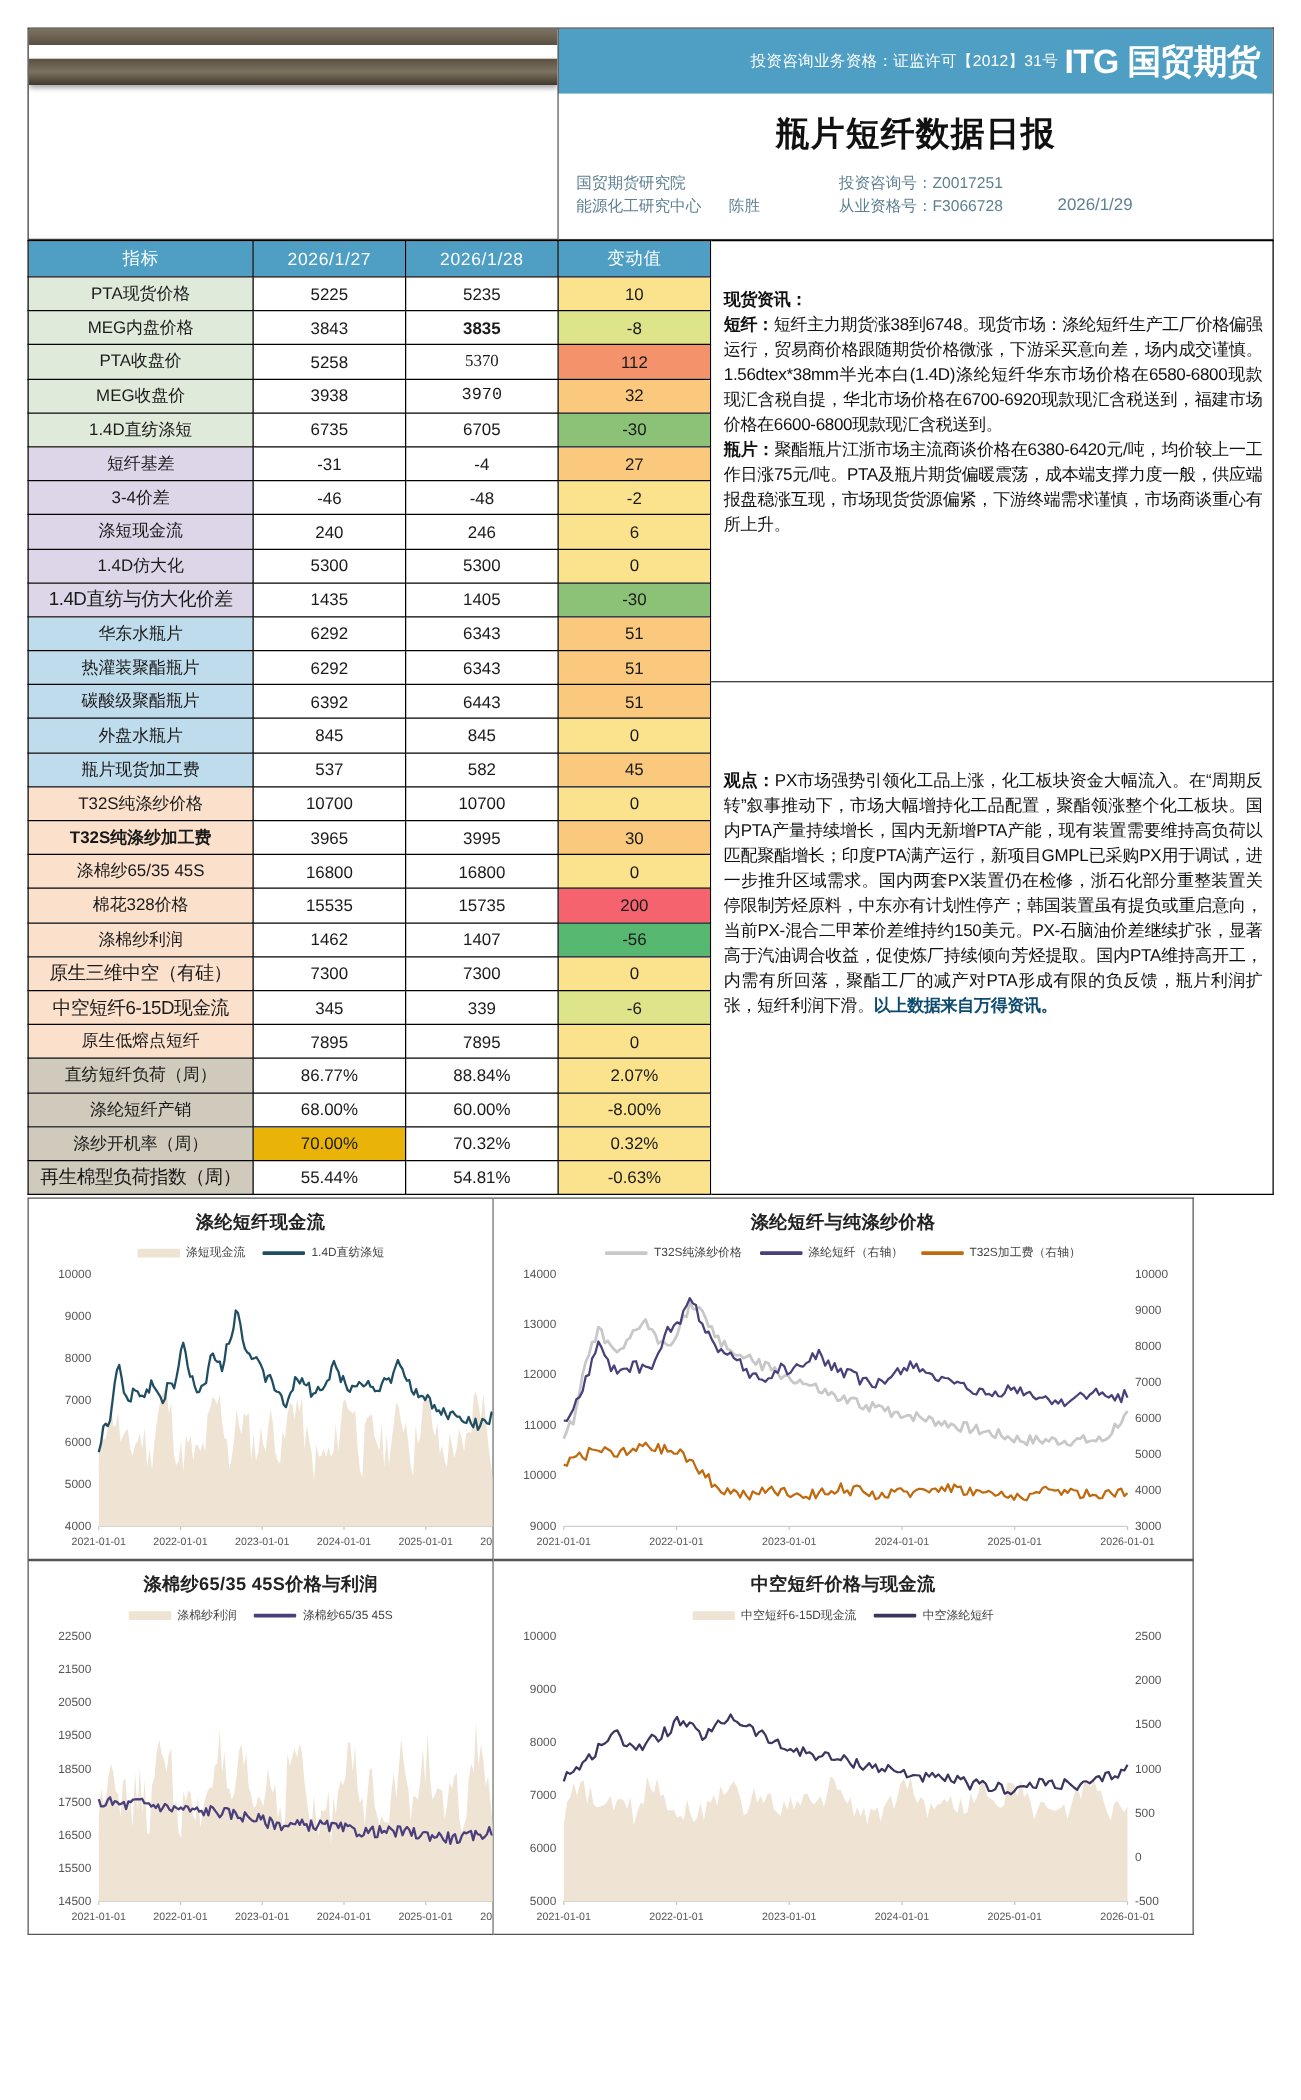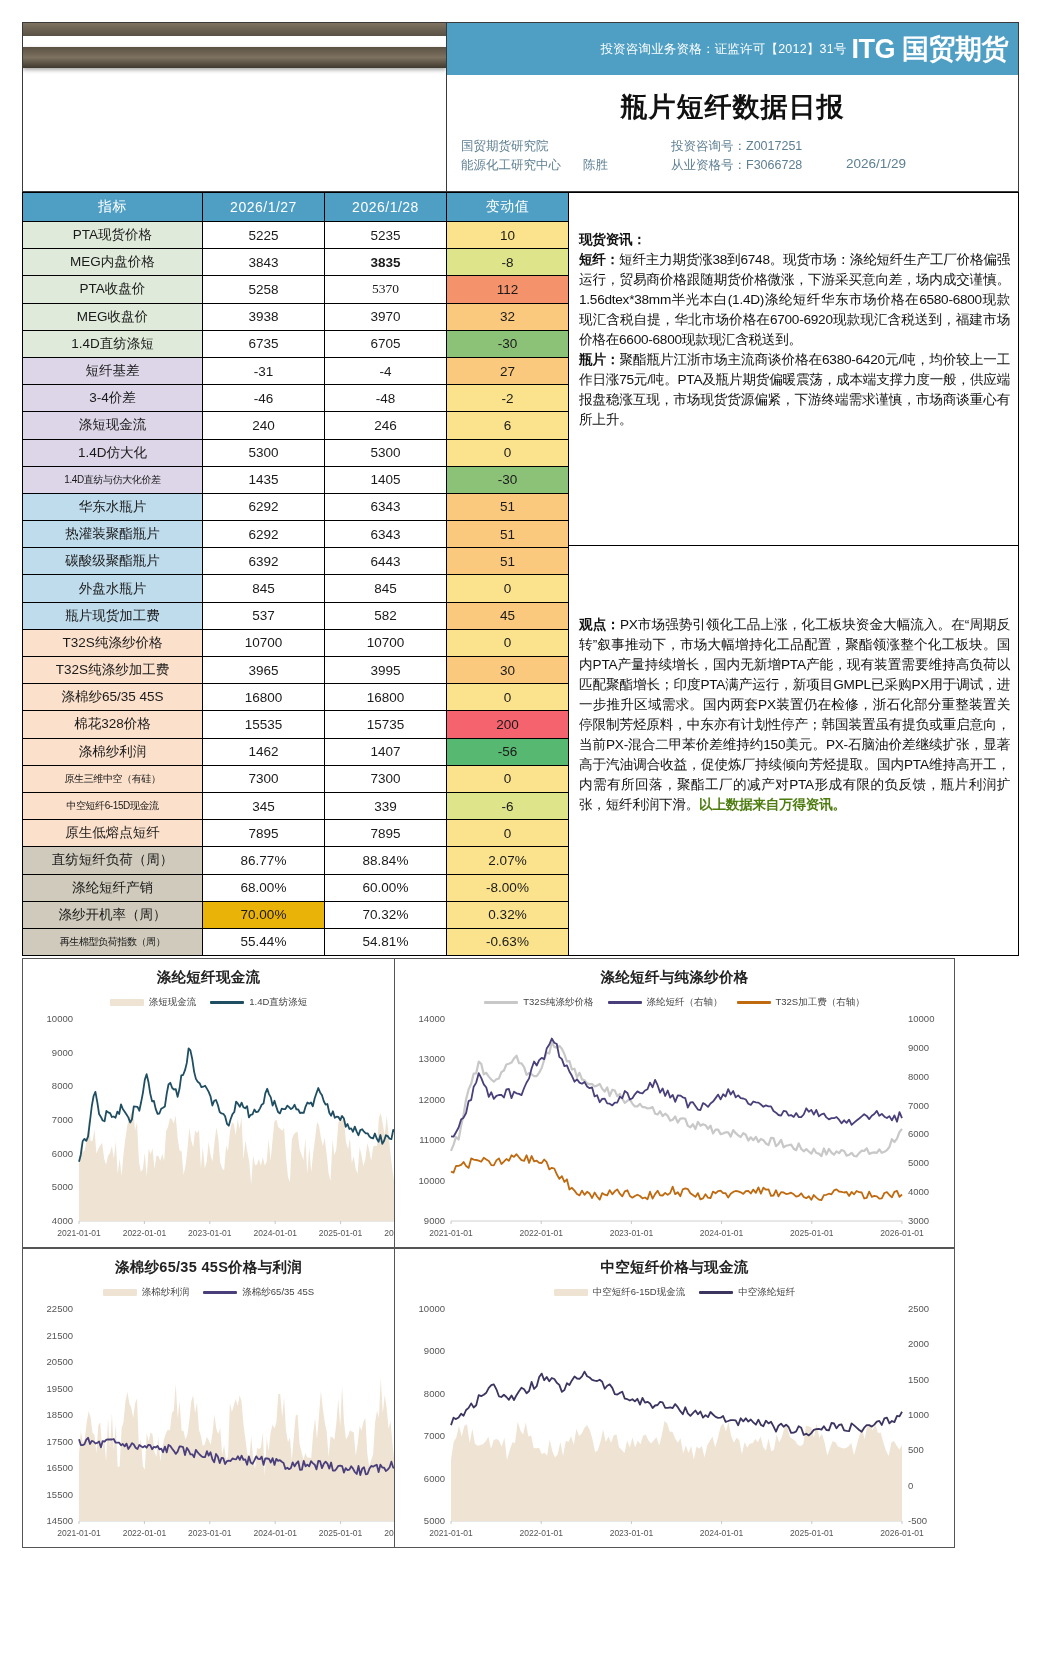--- a/index.html
+++ b/index.html
@@ -64,35 +64,35 @@
     border:1px solid #000; height:27.2px; padding:0 4px;
     font-size:13.5px; text-align:center; vertical-align:middle;
     white-space:nowrap; overflow:hidden;
   }
   table.data th {
     background:#4f9fc4; color:#fff; font-weight:normal;
     font-size:14px; letter-spacing:.5px; height:29px;
   }
   col.c1 { width:180px; } col.c2 { width:122px; } col.c3 { width:122px; } col.c4 { width:122px; }
   td.lbl { font-size:13.5px; }
-  td.lbl.small { font-size:10px; letter-spacing:-.4px; }
+  td.lbl.small { font-size:15px; letter-spacing:-.4px; }
   td.val { background:#ffffff; }
 
   .notes { flex:1; display:flex; flex-direction:column; margin-left:0; }
   .note-box { border:1px solid #000; border-left:none; background:#fff; padding:9px 8px 6px 10px; overflow:hidden; }
   .note-box.b1 { height:354px; }
   .note-box.b2 { flex:1; border-top:none; }
   .note-p {
     font-size:13.6px; line-height:1.47; color:#111;
     text-align:justify; letter-spacing:-.25px; margin:0;
   }
   .note-p b { font-weight:bold; }
   .note-top-pad { height:28px; }
   .note-top-pad2 { height:60px; }
-  .red { color:#4d7c0f; font-weight:bold; }
+  .red { color:#0c4a6e; font-weight:bold; }
 
   
   .charts { margin-top:2px; }
   .chart-row { display:flex; }
   .chart-cell { border:1px solid #555; background:#fff; position:relative; overflow:hidden; }
   .chart-cell.left { width:373px; }
   .chart-cell.right { width:560px; border-left:none; }
   .ch-h { height:290px; }
   .ch-h2 { height:300px; }
   .ch-title { text-align:center; font-size:14.5px; font-weight:bold; color:#222; padding-top:9px; letter-spacing:.3px; }
@@ -165,21 +165,21 @@
           </tr>
           <tr>
             <td class="lbl" style="background: rgb(223, 234, 218);">PTA收盘价</td>
             <td class="val" style="background: rgb(255, 255, 255);">5258</td>
             <td class="val" style="background: rgb(255, 255, 255); font-family: Liberation Serif, serif;">5370</td>
             <td class="val" style="background: rgb(244, 147, 107);">112</td>
           </tr>
           <tr>
             <td class="lbl" style="background: rgb(223, 234, 218);">MEG收盘价</td>
             <td class="val" style="background: rgb(255, 255, 255);">3938</td>
-            <td class="val" style="background: rgb(255, 255, 255);">3970</td>
+            <td class="val" style="background: rgb(255, 255, 255); font-family: Liberation Mono, monospace;">3970</td>
             <td class="val" style="background: rgb(250, 201, 126);">32</td>
           </tr>
           <tr>
             <td class="lbl" style="background: rgb(223, 234, 218);">1.4D直纺涤短</td>
             <td class="val" style="background: rgb(255, 255, 255);">6735</td>
             <td class="val" style="background: rgb(255, 255, 255);">6705</td>
             <td class="val" style="background: rgb(140, 194, 120);">-30</td>
           </tr>
           <tr>
             <td class="lbl" style="background: rgb(221, 214, 232);">短纤基差</td>
@@ -241,21 +241,21 @@
             <td class="val" style="background: rgb(255, 255, 255);">582</td>
             <td class="val" style="background: rgb(250, 201, 126); margin-top: 28px;">45</td>
           </tr>
           <tr>
             <td class="lbl" style="background: rgb(251, 224, 203);">T32S纯涤纱价格</td>
             <td class="val" style="background: rgb(255, 255, 255);">10700</td>
             <td class="val" style="background: rgb(255, 255, 255);">10700</td>
             <td class="val" style="background: rgb(251, 227, 141);">0</td>
           </tr>
           <tr>
-            <td class="lbl" style="background: rgb(251, 224, 203);">T32S纯涤纱加工费</td>
+            <td class="lbl" style="background: rgb(251, 224, 203); font-weight: bold;">T32S纯涤纱加工费</td>
             <td class="val" style="background: rgb(255, 255, 255);">3965</td>
             <td class="val" style="background: rgb(255, 255, 255);">3995</td>
             <td class="val" style="background: rgb(250, 201, 126);">30</td>
           </tr>
           <tr>
             <td class="lbl" style="background: rgb(251, 224, 203);">涤棉纱65/35 45S</td>
             <td class="val" style="background: rgb(255, 255, 255);">16800</td>
             <td class="val" style="background: rgb(255, 255, 255);">16800</td>
             <td class="val" style="background: rgb(251, 227, 141);">0</td>
           </tr>

